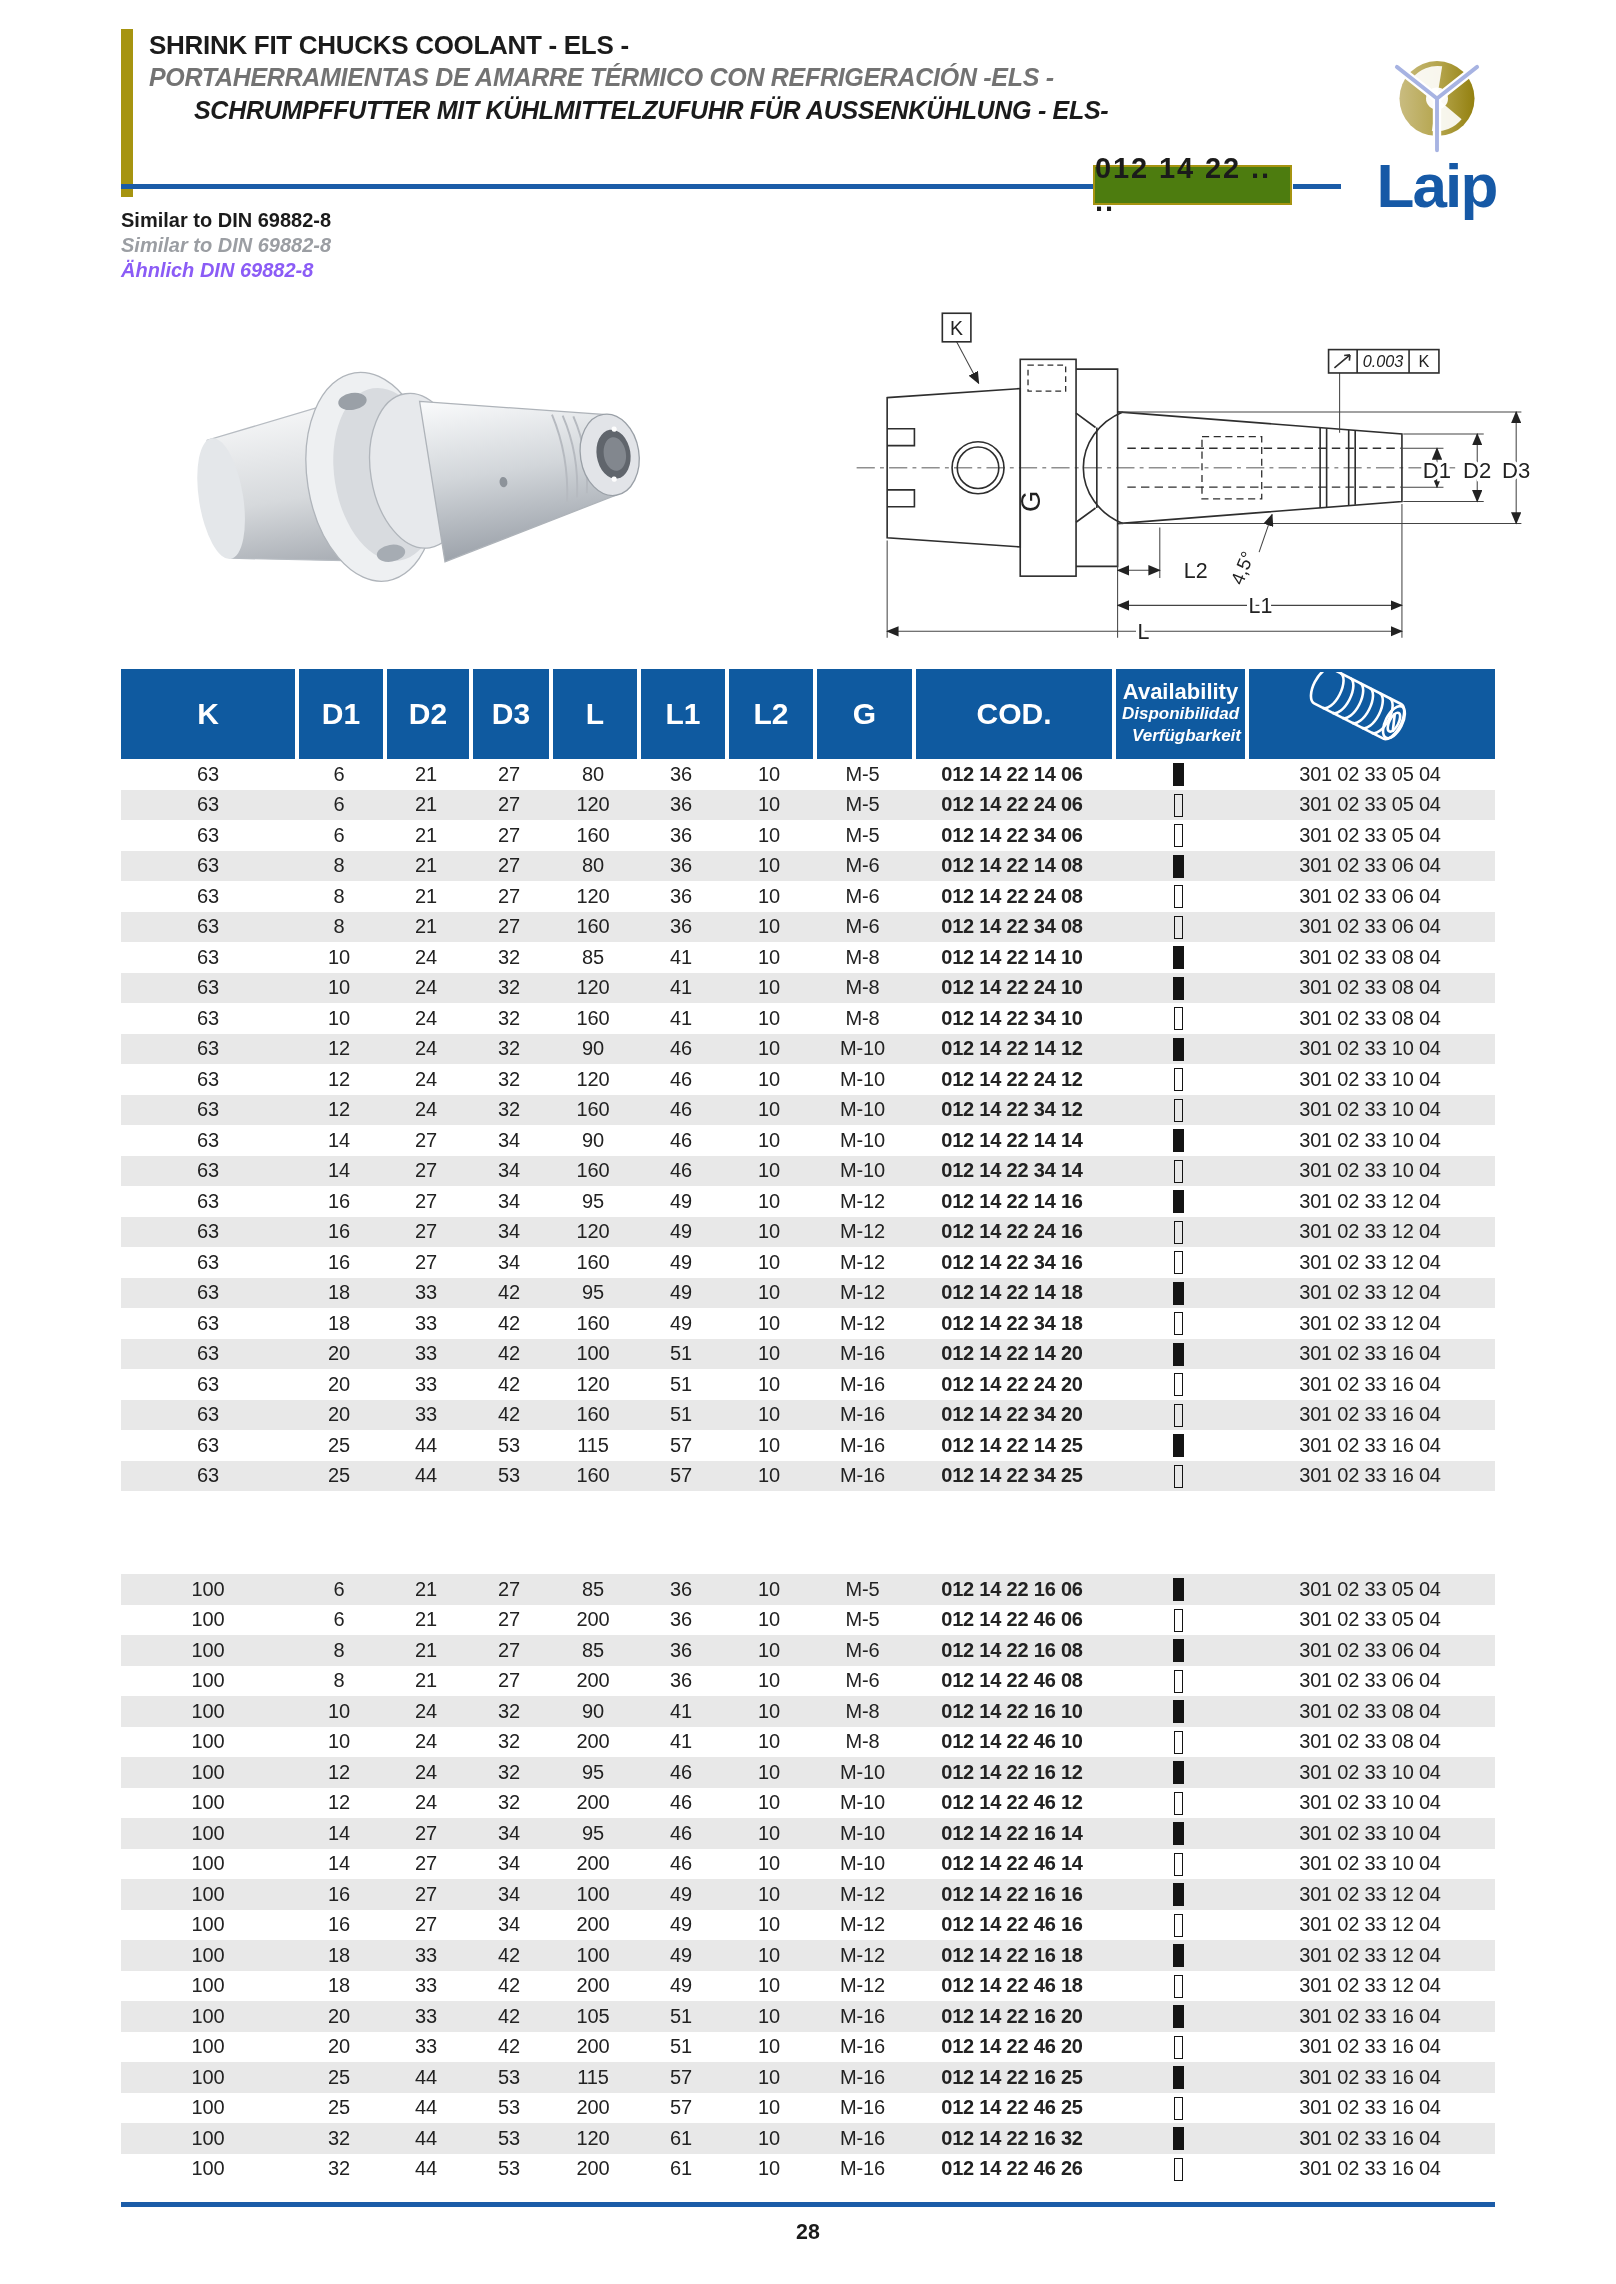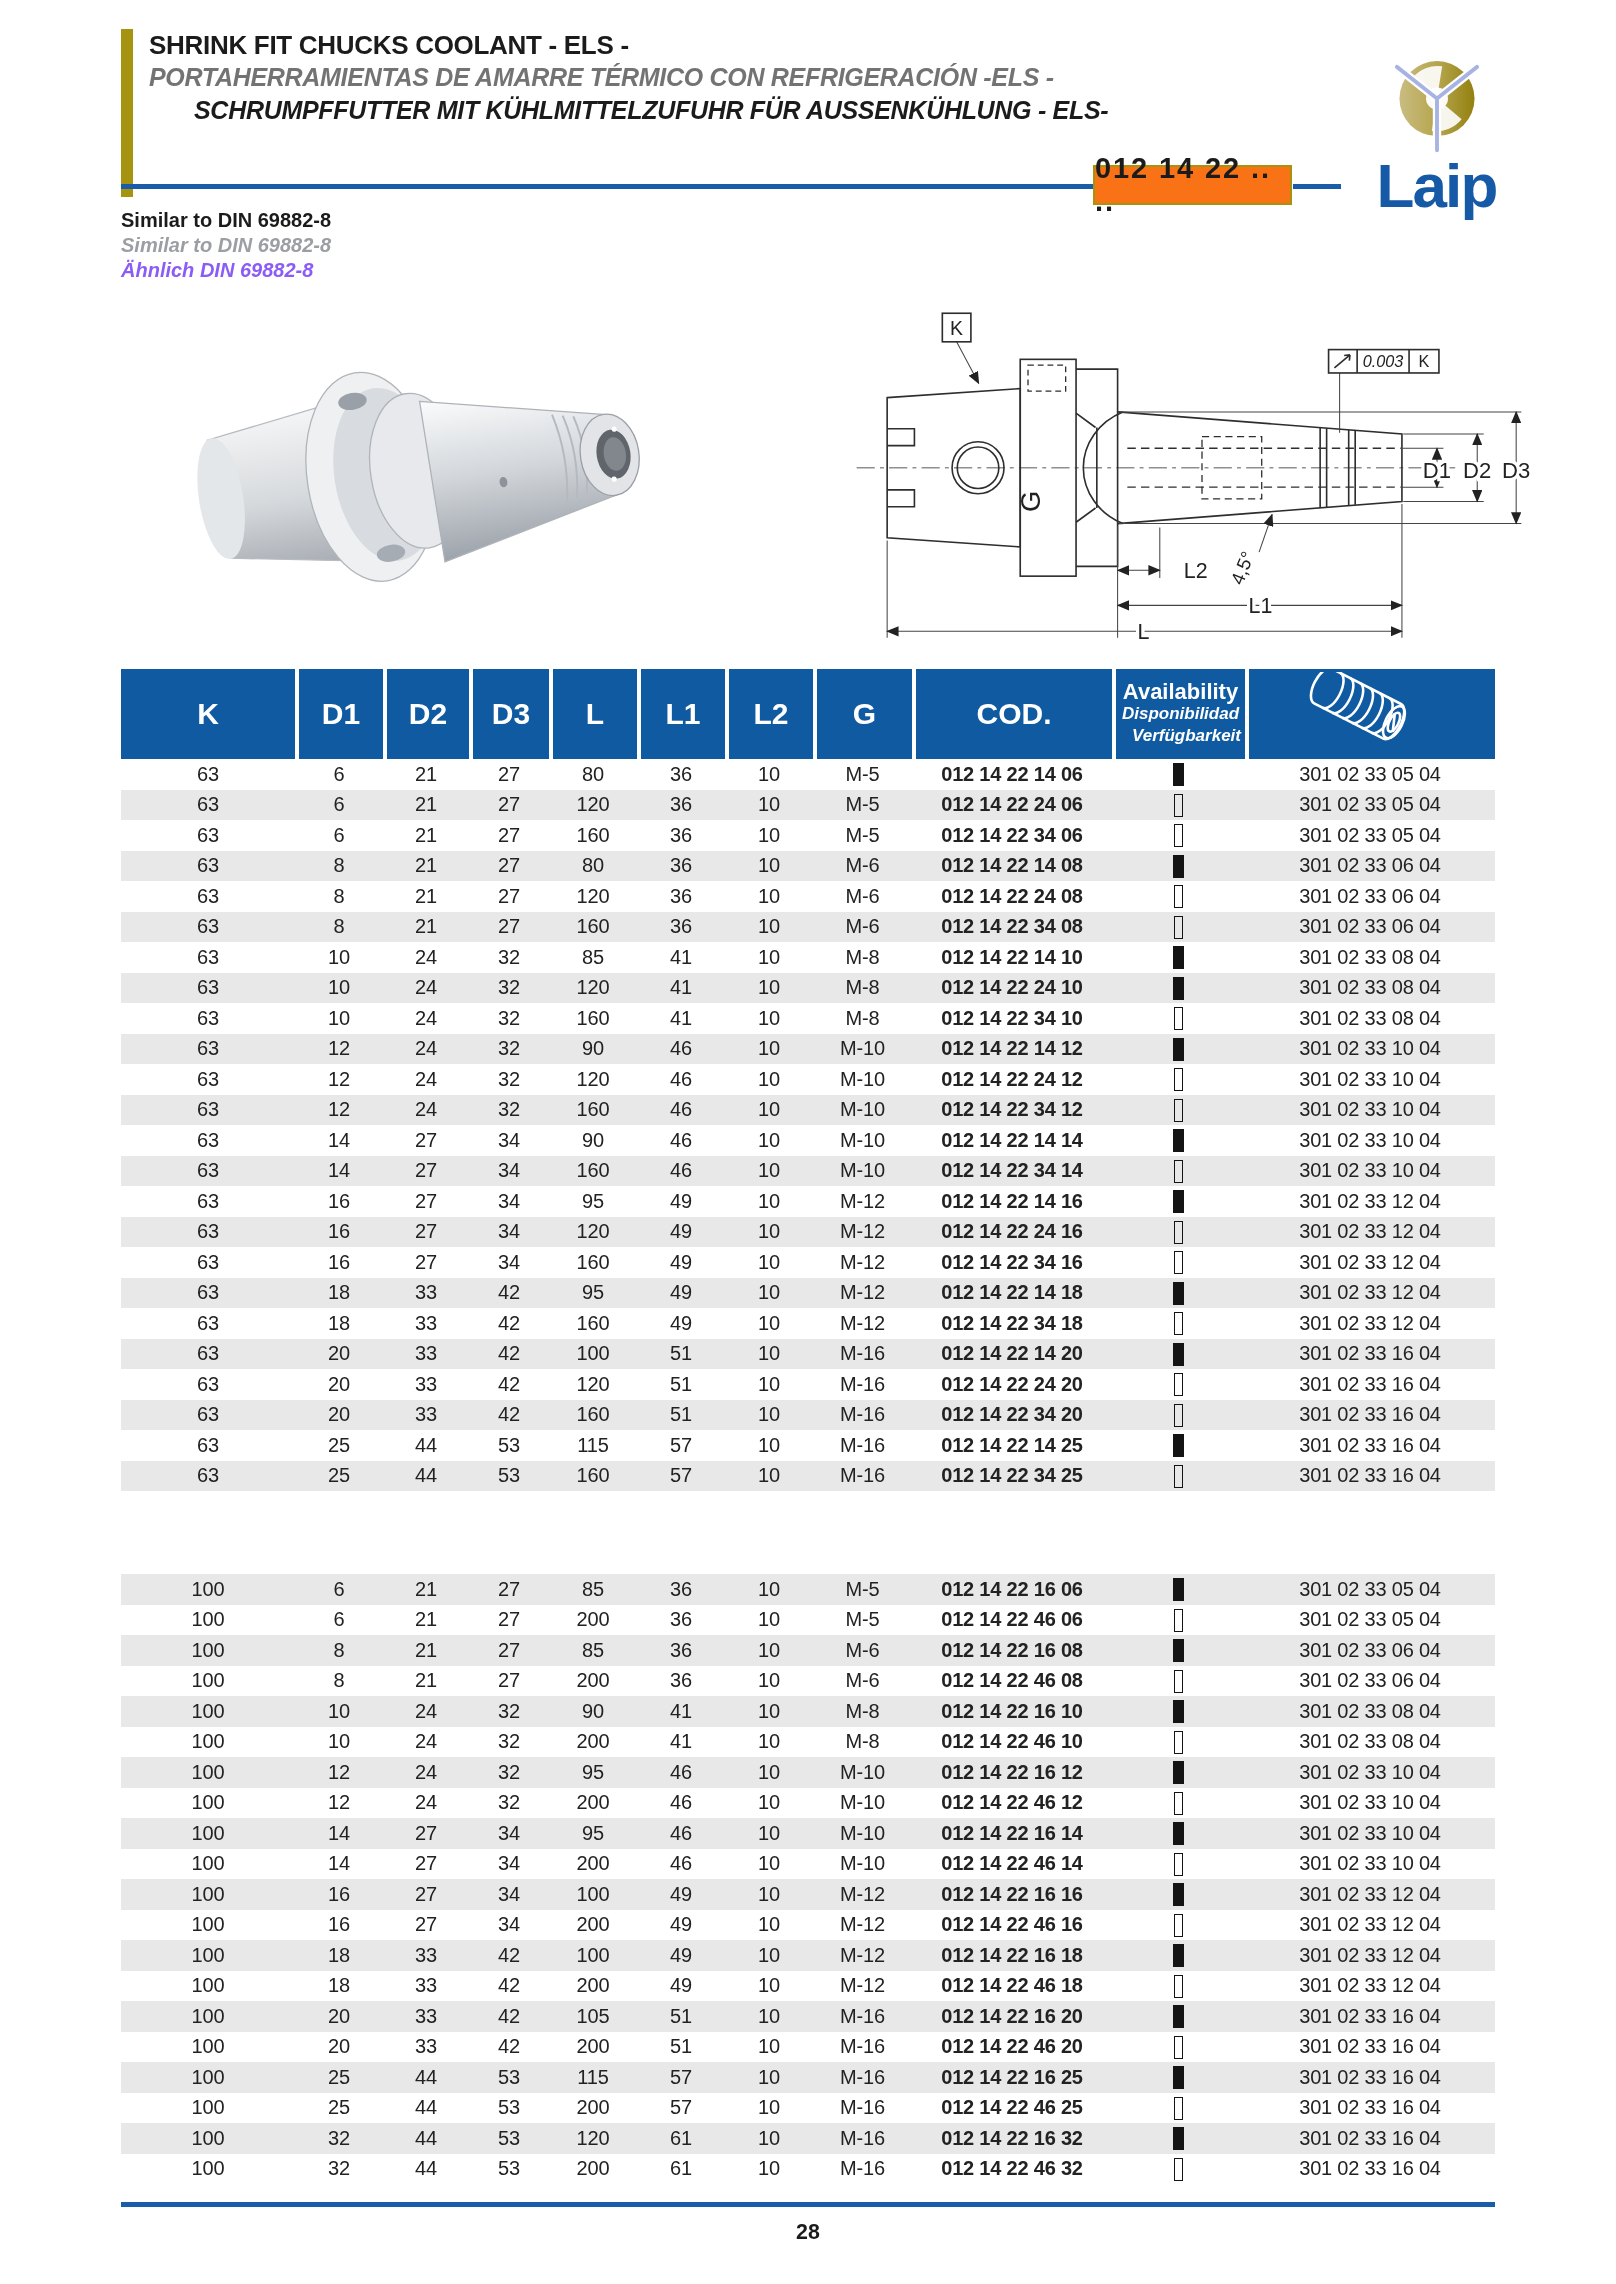--- a/index.html
+++ b/index.html
@@ -6,21 +6,21 @@
   .page{position:relative;width:1616px;height:2284px;background:#fff;overflow:hidden;
         font-family:"Liberation Sans","DejaVu Sans",sans-serif;color:#1c1c1c;}
 
   
   .gold-bar{position:absolute;left:121px;top:29px;width:12.3px;height:168px;background:#A69410;}
   .title-en{position:absolute;left:149px;top:30px;font-size:26px;font-weight:700;letter-spacing:-0.3px;color:#1b1b1b;white-space:nowrap;}
   .title-es{position:absolute;left:149px;top:63px;font-size:25px;font-weight:700;font-style:italic;letter-spacing:-0.3px;color:#737373;white-space:nowrap;}
   .title-de{position:absolute;left:149px;top:96px;font-size:25px;font-weight:700;font-style:italic;letter-spacing:-0.3px;color:#1b1b1b;white-space:nowrap;margin-left:45px;}
   .blue-rule-left{position:absolute;left:121px;top:184px;width:972px;height:4.5px;background:#1B5CA8;}
   .blue-rule-right{position:absolute;left:1293px;top:184px;width:48px;height:4.5px;background:#1B5CA8;}
-  .code-box{position:absolute;left:1093px;top:165px;width:195px;height:36px;background:#f97316;
+  .code-box{position:absolute;left:1093px;top:165px;width:195px;height:36px;background:#4d7c0f;
             border:2.6px solid #A69410;display:flex;align-items:center;justify-content:center;
             font-size:29px;font-weight:700;letter-spacing:1.9px;color:#1b1b1b;}
   .logo{position:absolute;left:1365px;top:52px;width:143px;text-align:center;}
   .logo-word{margin-top:-9px;font-size:62px;font-weight:700;letter-spacing:-1.9px;color:#1659A6;line-height:1;}
 
   .similar-en{position:absolute;left:121px;top:209px;font-size:20px;font-weight:700;color:#1b1b1b;}
   .similar-es{position:absolute;left:121px;top:234px;font-size:20px;font-weight:700;font-style:italic;color:#9b9ea3;}
   .similar-de{position:absolute;left:121px;top:259px;font-size:20px;font-weight:700;font-style:italic;color:#8b5cf6;}
 
   
@@ -798,21 +798,21 @@
         </tr>
         <tr>
           <td>100</td>
           <td>32</td>
           <td>44</td>
           <td>53</td>
           <td>200</td>
           <td>61</td>
           <td>10</td>
           <td>M-16</td>
-          <td class="cod">012 14 22 46 32</td>
+          <td class="cod">012 14 22 46 26</td>
           <td><span class="mark empty"></span></td>
           <td>301 02 33 16 04</td>
         </tr>
       </tbody>
   </table>
 
   <div class="bottom-rule"></div>
   <div class="page-num">28</div>
 
 </div>

